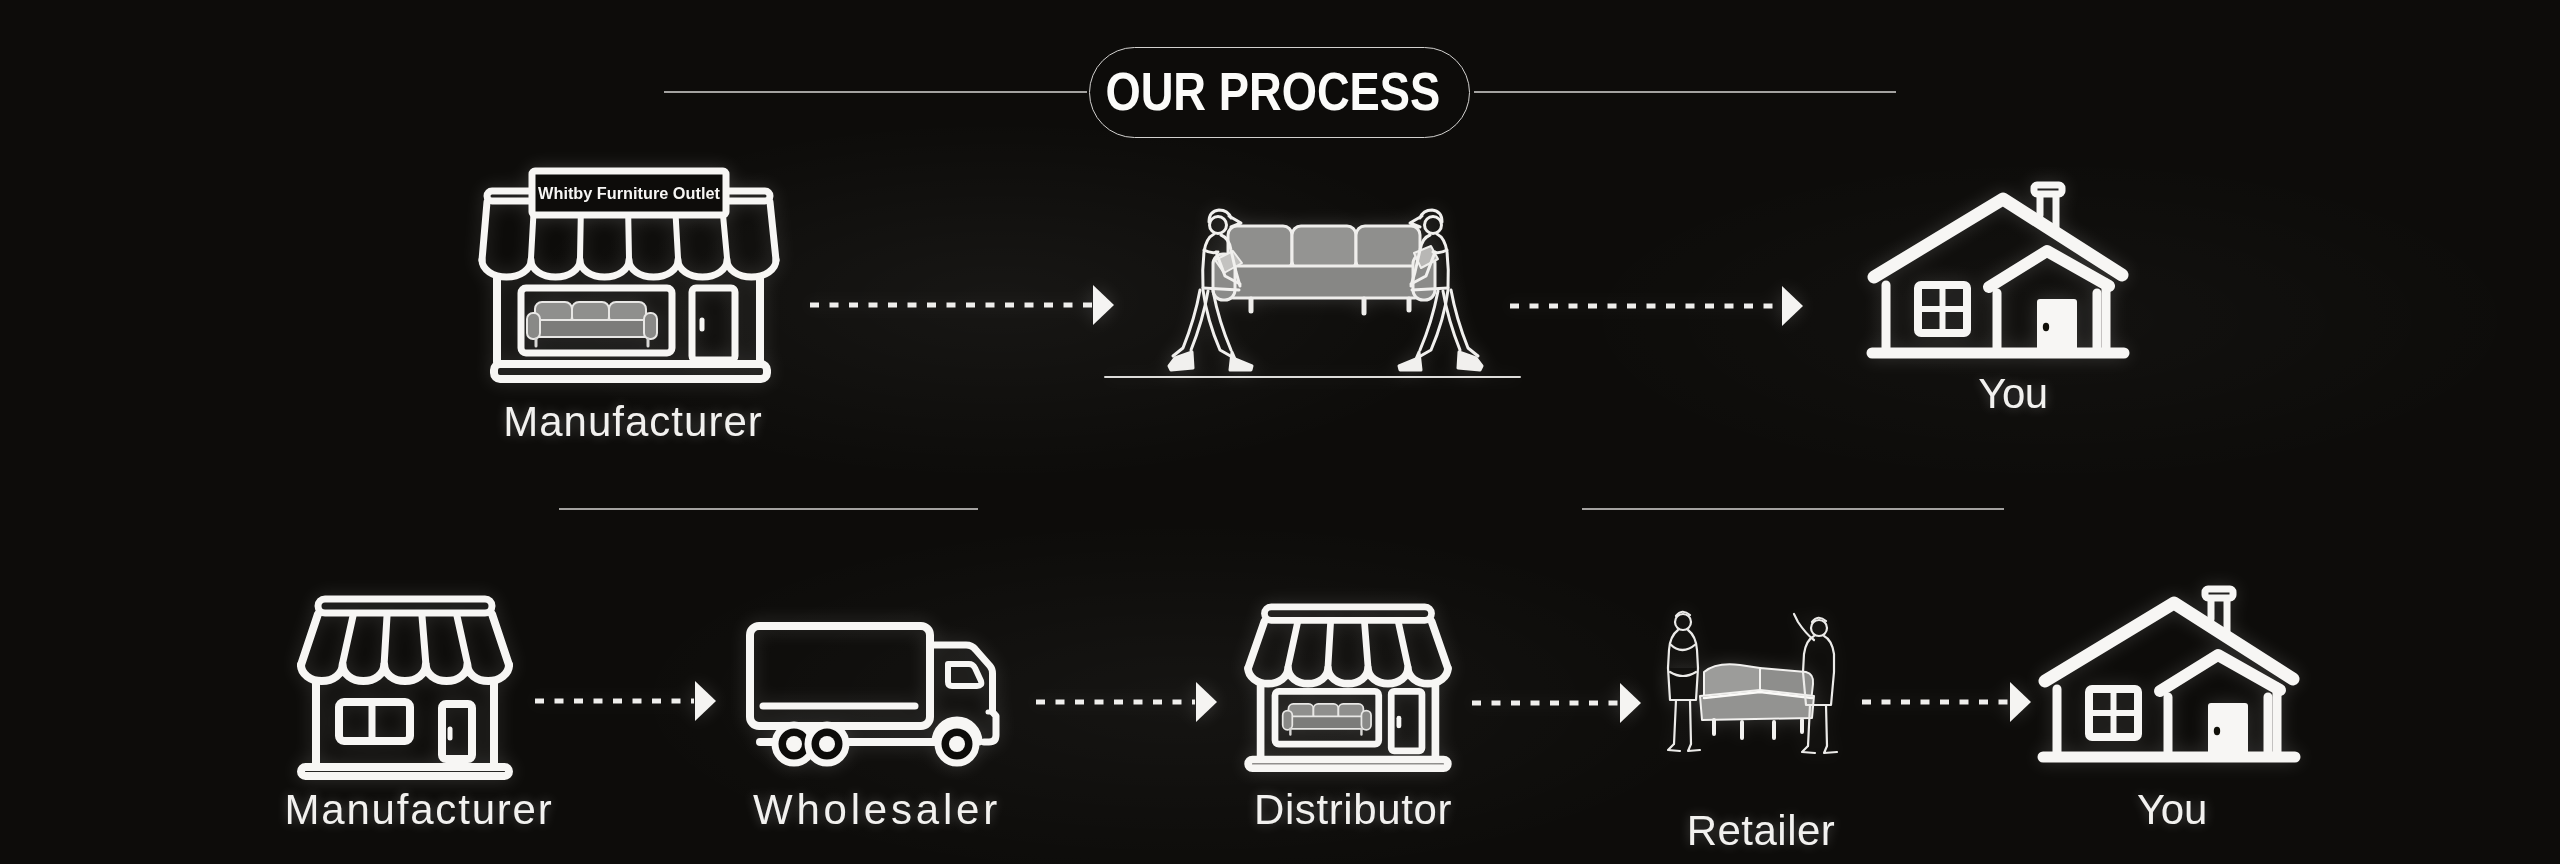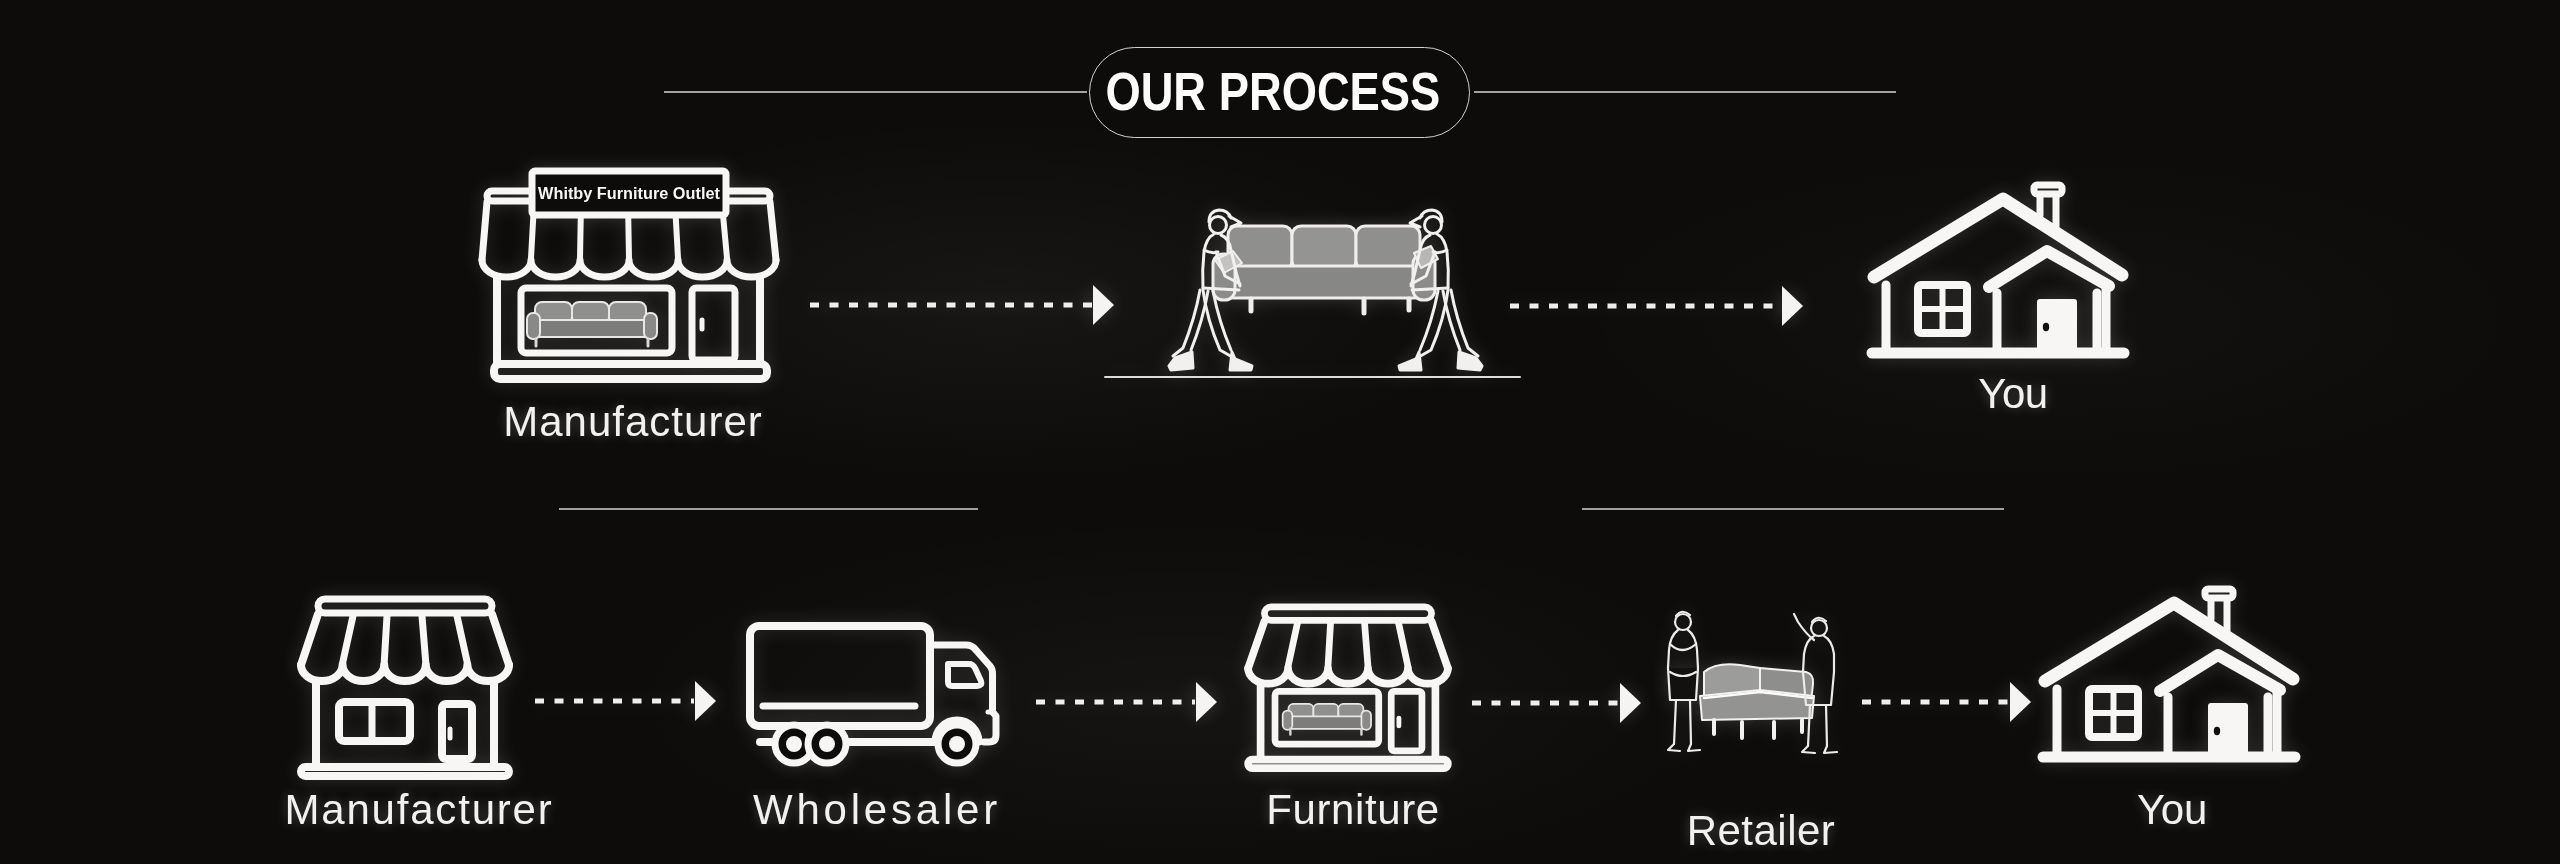--- a/index.html
+++ b/index.html
@@ -209,21 +209,21 @@
     <g stroke="#e8e7e5" stroke-width="1.8">
       <rect x="46" y="105" width="26" height="16" rx="5" fill="#8f8f8d"></rect>
       <rect x="72" y="105" width="26" height="16" rx="5" fill="#8f8f8d"></rect>
       <rect x="98" y="105" width="26" height="16" rx="5" fill="#8f8f8d"></rect>
       <rect x="43" y="118" width="86" height="13" rx="5" fill="#7c7c7a"></rect>
       <rect x="40" y="112" width="10" height="20" rx="5" fill="#898987"></rect>
       <rect x="122" y="112" width="10" height="20" rx="5" fill="#898987"></rect>
       <path d="M48 131 L48 137 M122 131 L122 137" stroke="#d8d7d5" stroke-width="2.5"></path>
     </g>
   </svg>
-  <div class="lbl" style="left:1353px;top:789px;letter-spacing:0.6px">Furniture</div>
+  <div class="lbl" style="left:1353px;top:789px;letter-spacing:0.6px">Distributor</div>
 
   <svg class="abs" style="left:1656px;top:610px" width="195" height="148" viewBox="0 0 195 148" fill="none" stroke-linecap="round" stroke-linejoin="round">
 
     <g stroke="#f2f1ef" stroke-width="2">
       <path d="M48 62 Q60 52 84 55 L104 58 L104 84 L48 90 Z" fill="#9c9c9a"></path>
       <path d="M104 58 L150 62 Q158 64 157 74 L155 92 L104 96 Z" fill="#8e8e8c"></path>
       <path d="M44 86 L104 80 L158 86 L156 108 L46 110 Z" fill="#939391"></path>
       <path d="M58 110 L58 124 M86 112 L86 128 M118 112 L118 128 M146 110 L146 122" stroke="#f2f1ef" stroke-width="4"></path>
       <path d="M48 88 L104 82 L156 88" stroke="#fbfaf8" stroke-width="2.5"></path>
     </g>

